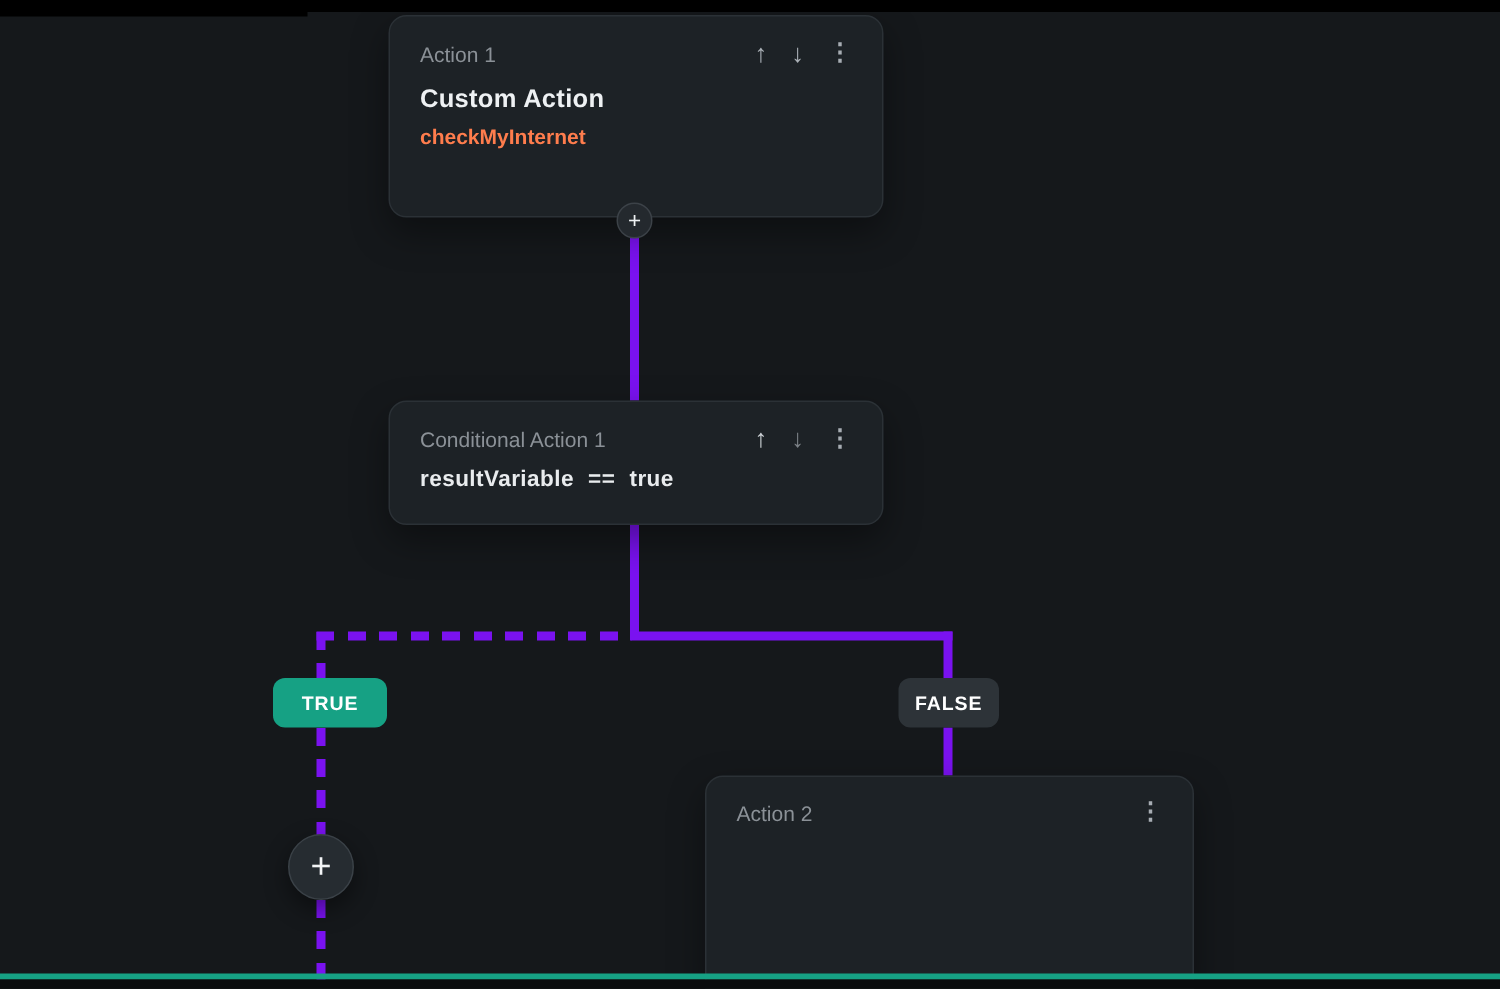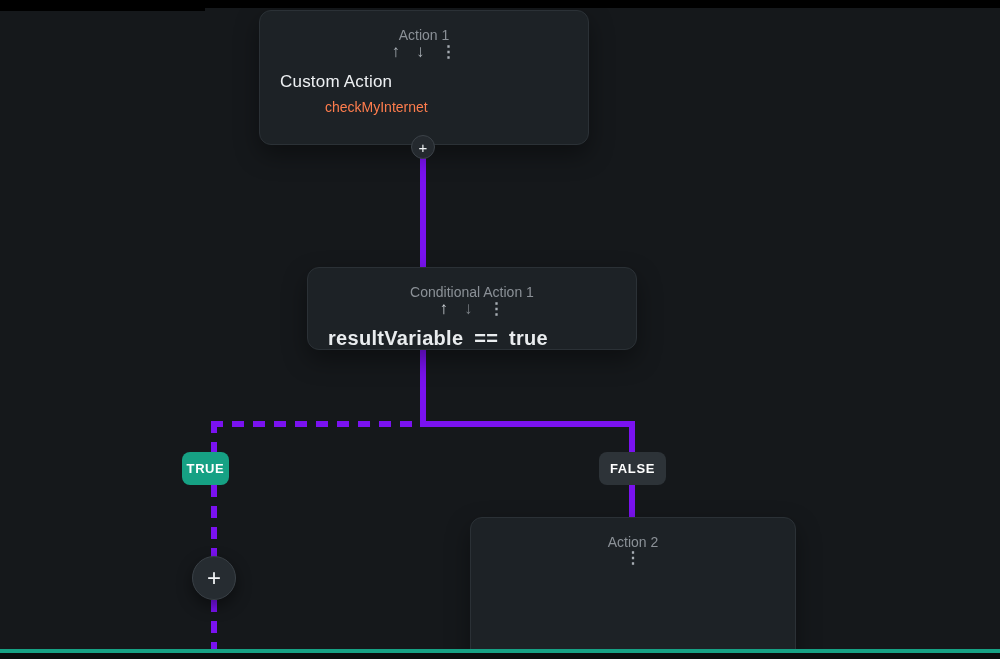--- a/index.html
+++ b/index.html
@@ -24,34 +24,34 @@
   .card {
     position: absolute;
     background: #1d2226;
     border: 1px solid #2b3136;
     border-radius: 12px;
     box-shadow: 0 10px 24px rgba(0,0,0,.38);
     z-index: 3;
     padding: 16px 20px;
   }
   .card1 { left: 259px; top: 10px;  width: 330px; height: 135px; }
-  .card2 { left: 259px; top: 267px; width: 330px; height: 83px; margin-left: 48px;  }
+  .card2 { left: 259px; top: 267px; width: 330px; height: 83px;  }
   .card3 { left: 470px; top: 517px; width: 326px; height: 142px; border-bottom-left-radius: 0; border-bottom-right-radius: 0; }
 
-  .card-head { display: flex; align-items: center; justify-content: space-between; flex-direction: column; }
+  .card-head { display: flex; align-items: center; justify-content: space-between; }
   .head-label { color: #8b9197; font-size: 14px; }
   .head-icons { display: flex; align-items: center; gap: 16px; }
   .icon { color: #aab0b6; font-size: 17px; line-height: 1; cursor: pointer; user-select: none; }
   .icon.dim { color: #7c8287; }
   .icon.bright { color: #cdd2d6; }
   .kebab { font-size: 16px; color: #a7adb3; font-weight: bold; }
 
-  .card-title { color: #eef1f3; font-size: 17px; font-weight: 400; margin-top: 12px; letter-spacing: .2px; }
-  .card-sub   { color: #ff7d4d; font-size: 14px; font-weight: 400; margin-top: 7px; margin-left: 45px; }
-  .card-expr  { color: #e9ecee; font-size: 20px; font-weight: 700; margin-top: 10px; word-spacing: 5px; letter-spacing: .3px; }
+  .card-title { color: #eef1f3; font-size: 17px; font-weight: 700; margin-top: 12px; letter-spacing: .2px; }
+  .card-sub   { color: #ff7d4d; font-size: 14px; font-weight: 700; margin-top: 7px; }
+  .card-expr  { color: #e9ecee; font-size: 15px; font-weight: 700; margin-top: 10px; word-spacing: 5px; letter-spacing: .3px; }
 
   
   .line-solid-v { position: absolute; width: 6px; background: #7a12f0; z-index: 1; }
   .line-solid-h { position: absolute; height: 6px; background: #7a12f0; z-index: 1; }
   .line-dash-v {
     position: absolute; width: 6px; z-index: 1;
     background: repeating-linear-gradient(to bottom, #7a12f0 0 12px, transparent 12px 21px);
   }
   .line-dash-h {
     position: absolute; height: 6px; z-index: 1;
@@ -77,21 +77,21 @@
     z-index: 4; cursor: pointer; line-height: 1;
   }
 
   
   .badge {
     position: absolute; height: 33px; border-radius: 8px;
     display: flex; align-items: center; justify-content: center;
     font-size: 13px; font-weight: 700; letter-spacing: .6px;
     color: #ffffff; z-index: 3;
   }
-  .badge-true  { left: 182px; top: 452px; width: 47px; background: #16a184; }
+  .badge-true  { left: 182px; top: 452px; width: 76px; background: #16a184; }
   .badge-false { left: 599px; top: 452px; width: 67px; background: #2d3338; }
 </style>
 </head>
 <body>
 
 <div class="canvas">
 
   <div class="line-solid-v" style="left:420px; top:147px; height:120px;"></div>
   <div class="line-solid-v" style="left:420px; top:350px; height:76px;"></div>
   <div class="line-solid-h" style="left:420px; top:421px; width:215px;"></div>

